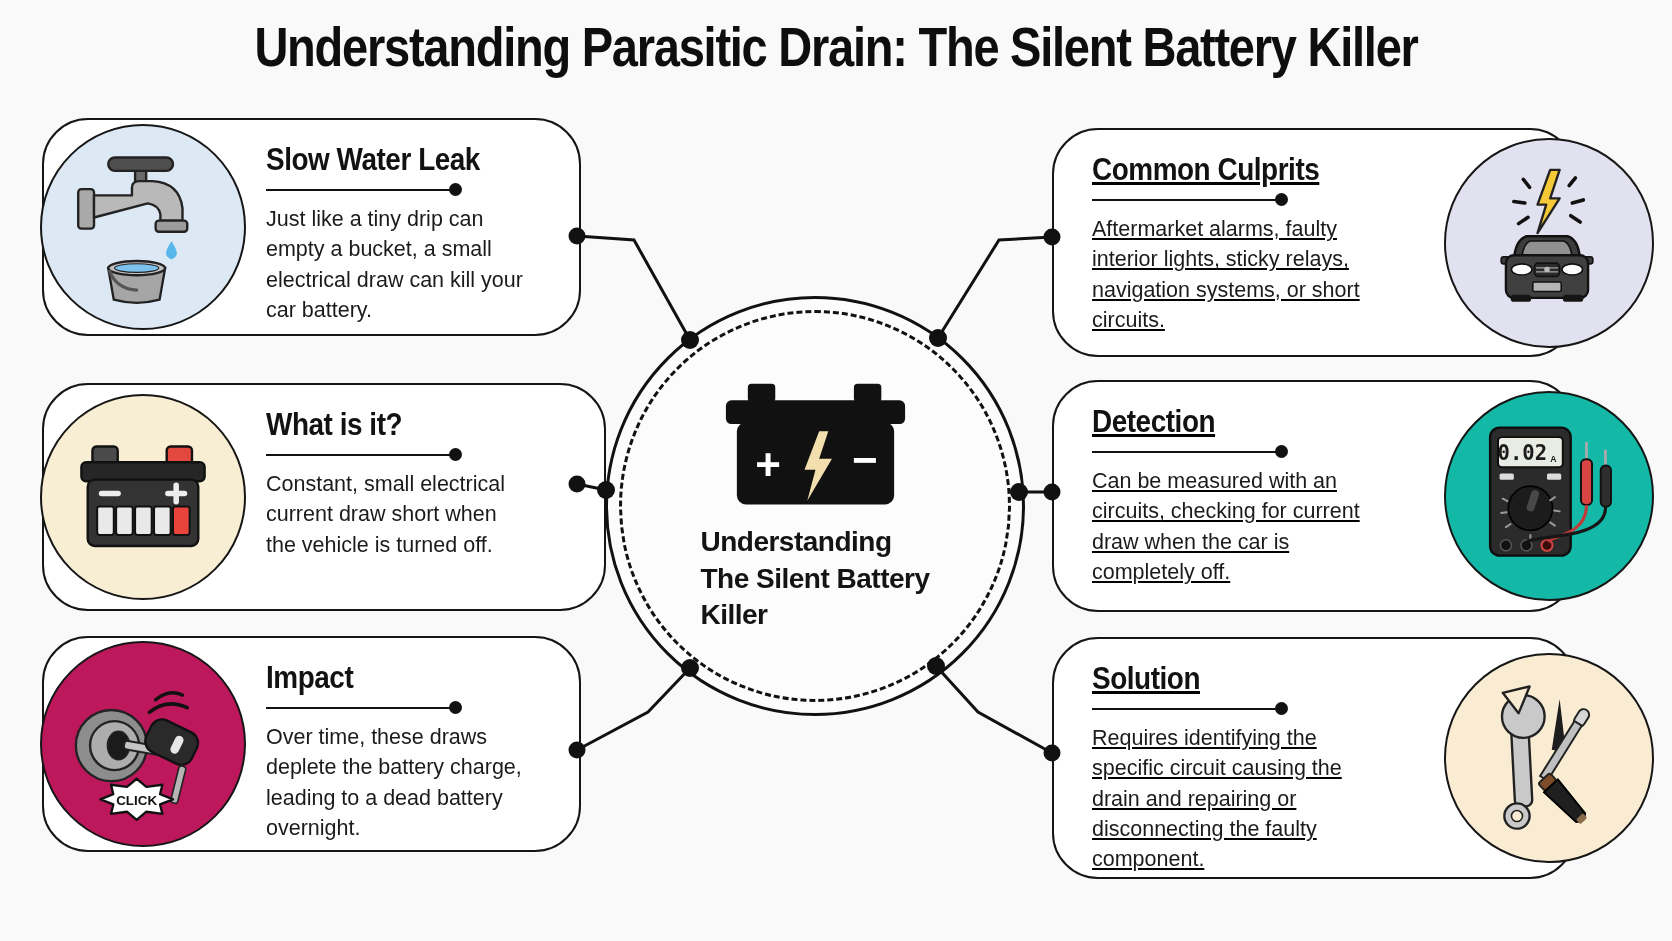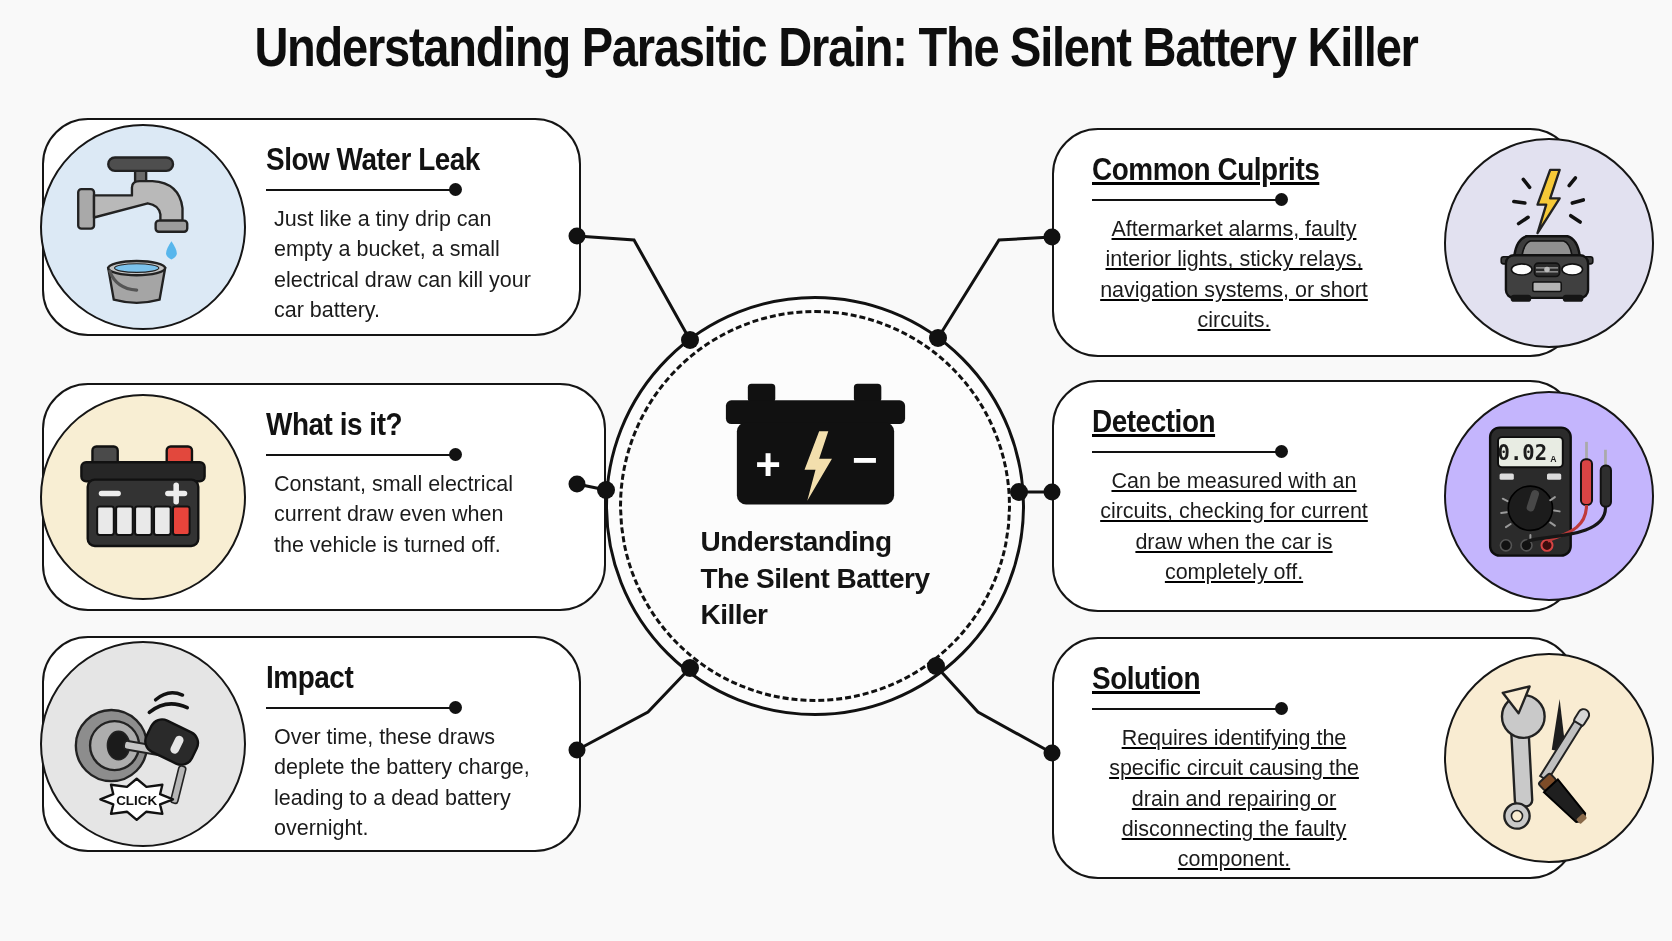--- a/index.html
+++ b/index.html
@@ -23,23 +23,23 @@
   .icon-circle svg{position:absolute;left:22px;top:22px;width:158px;height:158px;}
 
   .card-text{position:absolute;top:22px;}
   .left .card-text{left:222px;width:300px;}
   .right .card-text{left:38px;width:300px;text-decoration:underline;}
   .card-heading{margin:0;font-size:31px;font-weight:800;color:#121212;letter-spacing:-0.5px;
     transform:scaleX(0.9);transform-origin:left center;white-space:nowrap;}
   .divider{position:relative;width:192px;border-top:2.5px solid #121212;margin:11px 0 13px 0;}
   .divider::after{content:"";position:absolute;right:-4px;top:-8px;width:13px;height:13px;
     border-radius:50%;background:#121212;}
-  .card-body{margin:8px;font-size:21.5px;line-height:1.41;color:#1b1b1b;}
+  .card-body{margin:0;font-size:21.5px;line-height:1.41;color:#1b1b1b;}
   .left .card-body{width:258px;}
-  .right .card-body{width:268px;text-align:center;}
+  .right .card-body{width:268px;}
 
   .hub{position:absolute;left:605px;top:296px;width:414px;height:414px;border:3.5px solid #111;
     border-radius:50%;background:#fcfcfc;}
   .hub-inner{position:absolute;inset:11px;border:3px dashed #111;border-radius:50%;
     display:flex;flex-direction:column;align-items:center;justify-content:center;}
   .hub-battery{width:205px;height:128px;margin:4px 0 14px 0;}
   .hub-title{font-size:28px;font-weight:800;line-height:1.3;color:#141414;text-align:left;
     letter-spacing:-0.5px;}
 
   .connectors{position:absolute;left:0;top:0;width:1672px;height:941px;pointer-events:none;z-index:5;}
@@ -111,26 +111,26 @@
         <rect x="42" y="112" width="21" height="36" rx="3" fill="#e9e9e9" stroke="#111" stroke-width="2.5"></rect>
         <rect x="66" y="112" width="21" height="36" rx="3" fill="#e9e9e9" stroke="#111" stroke-width="2.5"></rect>
         <rect x="90" y="112" width="21" height="36" rx="3" fill="#e9e9e9" stroke="#111" stroke-width="2.5"></rect>
         <rect x="114" y="112" width="21" height="36" rx="3" fill="#e9e9e9" stroke="#111" stroke-width="2.5"></rect>
         <rect x="138" y="112" width="21" height="36" rx="3" fill="#e8443b" stroke="#111" stroke-width="2.5"></rect>
       </svg>
     </div>
     <div class="card-text">
       <h2 class="card-heading">What is it?</h2>
       <div class="divider"></div>
-      <p class="card-body">Constant, small electrical current draw even when the vehicle is turned off.</p>
+      <p class="card-body">Constant, small electrical current draw short when the vehicle is turned off.</p>
     </div>
   </div>
 
   <div class="card left card-l3">
-    <div class="icon-circle" style="background: #e5e5e5;">
+    <div class="icon-circle" style="background: #be185d;">
       <svg viewBox="0 0 200 200">
         <path d="M116 44 Q132 30 150 38" fill="none" stroke="#111" stroke-width="4.5" stroke-linecap="round"></path>
         <path d="M108 60 Q130 42 156 54" fill="none" stroke="#111" stroke-width="4.5" stroke-linecap="round"></path>
         <circle cx="60" cy="102" r="45" fill="#8d8d8d" stroke="#222" stroke-width="3"></circle>
         <circle cx="64" cy="102" r="31" fill="#adadad" stroke="#222" stroke-width="3"></circle>
         <ellipse cx="69" cy="102" rx="14" ry="18" fill="#1b1b1b" stroke="#222" stroke-width="2"></ellipse>
         <g transform="rotate(10 80 102)">
           <rect x="76" y="96" width="52" height="11" rx="4" fill="#c6c6c6" stroke="#222" stroke-width="2.5"></rect>
         </g>
         <g transform="rotate(26 128 78)">
@@ -180,21 +180,21 @@
       </svg>
     </div>
     <div class="card-text">
       <h2 class="card-heading">Common Culprits</h2>
       <div class="divider"></div>
       <p class="card-body">Aftermarket alarms, faulty interior lights, sticky relays, navigation systems, or short circuits.</p>
     </div>
   </div>
 
   <div class="card right card-r2">
-    <div class="icon-circle" style="background: #c4b5fd;">
+    <div class="icon-circle" style="background: #14b8a6;">
       <svg viewBox="0 0 200 200">
         <rect x="28" y="16" width="102" height="162" rx="12" fill="#2b2b2b" stroke="#0d0d0d" stroke-width="3"></rect>
         <rect x="38" y="28" width="82" height="38" rx="5" fill="#e8ece3" stroke="#0d0d0d" stroke-width="2.5"></rect>
         <text x="100" y="57" text-anchor="end" font-size="26" font-weight="bold" fill="#1c1c1c" font-family="'DejaVu Sans Mono',monospace">0.02</text>
         <text x="104" y="59" font-size="11" font-weight="bold" fill="#1c1c1c">A</text>
         <rect x="40" y="74" width="18" height="8" rx="2" fill="#dcdcdc"></rect>
         <rect x="100" y="74" width="18" height="8" rx="2" fill="#dcdcdc"></rect>
         <circle cx="79" cy="118" r="28" fill="#1c1c1c" stroke="#000" stroke-width="2"></circle>
         <rect x="74" y="94" width="10" height="28" rx="5" fill="#484848" transform="rotate(18 79 118)"></rect>
         <g stroke="#9a9a9a" stroke-width="2.5" stroke-linecap="round">

